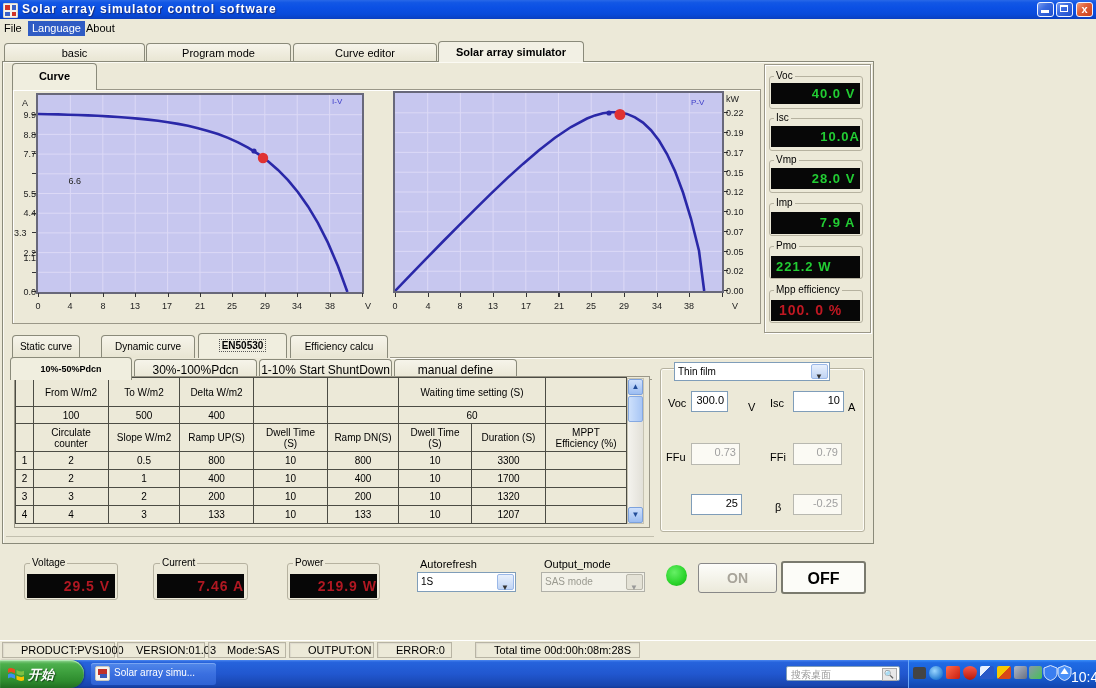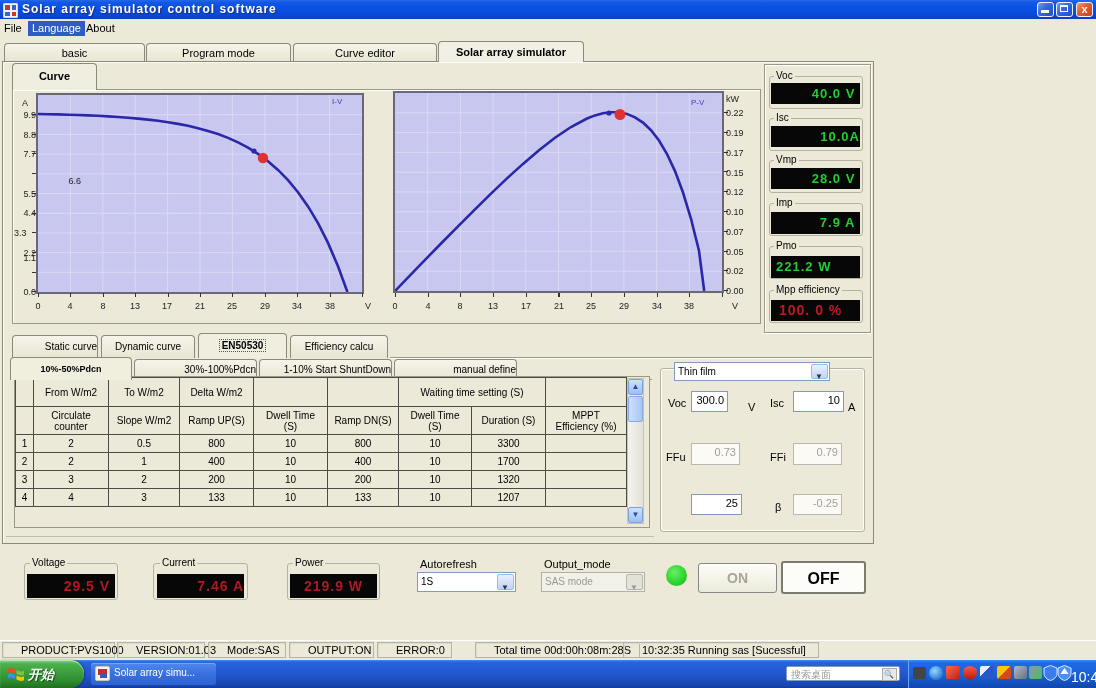--- a/index.html
+++ b/index.html
@@ -33,21 +33,21 @@
 .ticklbl{font-size:9px;color:#222;line-height:10px;}
 
 #disppanel{left:764px;top:64px;width:107px;height:269px;box-sizing:border-box;
   border:1px solid #9a9788;box-shadow:inset 1px 1px 0 #fff,1px 1px 0 #fff;background:#ece9d8;}
 .grp{box-sizing:border-box;border:1px solid #b6b2a0;border-radius:3px;}
 .grplbl{font-size:10px;color:#000;background:#ece9d8;line-height:10px;padding:0 2px;}
 .lcd{background:#070707;box-sizing:border-box;color:#22cc33;font-weight:bold;
   font-size:13px;text-align:right;letter-spacing:1px;}
 
 .t2{top:335px;height:23px;line-height:22px;font-size:10px;}
-.t3{top:359px;height:21px;line-height:20px;font-size:10px;text-align:right;}
+.t3{top:359px;height:21px;line-height:20px;font-size:12px;}
 
 #tblwrap{left:14px;top:376px;width:636px;height:152px;box-sizing:border-box;
   border:1px solid #9a9788;background:#ece9d8;}
 table.grid{border-collapse:collapse;table-layout:fixed;font-size:10px;color:#000;}
 table.grid td{border:1px solid #4c4c44;text-align:center;padding:0;overflow:hidden;
   line-height:11px;}
 
 #rightbox{left:660px;top:368px;width:205px;height:164px;box-sizing:border-box;
   border:1px solid #b6b2a0;border-radius:3px;box-shadow:inset 0 0 0 1px #fdfcf6;}
 .fld{box-sizing:border-box;border:1px solid #7f9db9;background:#fff;font-size:11px;
@@ -196,21 +196,21 @@
 <div class="abs grp" style="left:769px;top:203px;width:94px;height:33px;"></div>
 <div class="abs grplbl" style="left:774px;top:198px;">Imp</div>
 <div class="abs lcd" style="left:771px;top:212px;width:89px;height:22px;line-height:22px;">7.9 A&nbsp;</div>
 <div class="abs grp" style="left:769px;top:246px;width:94px;height:33px;"></div>
 <div class="abs grplbl" style="left:774px;top:241px;">Pmo</div>
 <div class="abs lcd" style="left:771px;top:256px;width:89px;height:22px;line-height:22px;text-align:left;padding-left:5px;">221.2 W</div>
 <div class="abs grp" style="left:769px;top:290px;width:94px;height:33px;"></div>
 <div class="abs grplbl" style="left:774px;top:285px;">Mpp efficiency</div>
 <div class="abs lcd" style="left:771px;top:300px;width:89px;height:21px;line-height:21px;color:#c01822;text-align:left;padding-left:8px;font-size:14px;">100. 0 %</div>
 
-<div class="abs tab t2" style="left:12px;width:86px;text-align:right;">Static curve</div>
+<div class="abs tab t2" style="left:12px;width:68px;">Static curve</div>
 <div class="abs tab t2" style="left:101px;width:94px;">Dynamic curve</div>
 <div class="abs tab" style="left:198px;top:333px;width:89px;height:25px;line-height:24px;font-size:10px;font-weight:bold;background:#f0eedf;z-index:3;"><span style="border:1px dotted #555;padding:0 2px;">EN50530</span></div>
 <div class="abs tab t2" style="left:290px;width:98px;">Efficiency calcu</div>
 
 <div class="abs tab" style="left:10px;top:357px;width:122px;height:23px;line-height:22px;font-size:9px;font-weight:bold;background:#f0eedf;z-index:3;">10%-50%Pdcn</div>
 <div class="abs tab t3" style="left:134px;width:123px;">30%-100%Pdcn</div>
 <div class="abs tab t3" style="left:259px;width:133px;">1-10% Start ShuntDown</div>
 <div class="abs tab t3" style="left:394px;width:123px;">manual define</div>
 
 <div class="abs" style="left:390px;top:357px;width:482px;height:1px;background:#9a9788;"></div>
@@ -233,20 +233,30 @@
       </colgroup>
 <tbody>
         <tr style="height:29px;">
           <td></td>
           <td>From W/m2</td>
           <td>To W/m2</td>
           <td>Delta W/m2</td>
           <td></td>
           <td></td>
           <td colspan="2">Waiting time setting (S)</td>
+          <td></td>
+        </tr>
+<tr style="height:17px;">
+          <td></td>
+          <td>100</td>
+          <td>500</td>
+          <td>400</td>
+          <td></td>
+          <td></td>
+          <td colspan="2">60</td>
           <td></td>
         </tr>
 <tr style="height:28px;">
           <td></td>
           <td>Circulate<br>counter</td>
           <td>Slope W/m2</td>
           <td>Ramp UP(S)</td>
           <td>Dwell Time<br>(S)</td>
           <td>Ramp DN(S)</td>
           <td>Dwell Time<br>(S)</td>
@@ -326,41 +336,40 @@
 <div class="abs fld gray" style="left:793px;top:494px;width:49px;height:21px;">-0.25</div>
 
 <div class="abs grp" style="left:24px;top:563px;width:94px;height:37px;"></div>
 <div class="abs grplbl" style="left:30px;top:558px;">Voltage</div>
 <div class="abs lcd" style="left:27px;top:574px;width:88px;height:24px;line-height:24px;color:#b01822;font-size:14px;">29.5 V&nbsp;</div>
 <div class="abs grp" style="left:153px;top:563px;width:95px;height:37px;"></div>
 <div class="abs grplbl" style="left:160px;top:558px;">Current</div>
 <div class="abs lcd" style="left:157px;top:574px;width:87px;height:24px;line-height:24px;color:#b01822;font-size:14px;">7.46 A</div>
 <div class="abs grp" style="left:287px;top:563px;width:93px;height:37px;"></div>
 <div class="abs grplbl" style="left:293px;top:558px;">Power</div>
-<div class="abs lcd" style="left:290px;top:574px;width:87px;height:24px;line-height:24px;color:#b01822;text-align:center;font-size:14px;">219.9 W</div>
+<div class="abs lcd" style="left:290px;top:574px;width:87px;height:24px;line-height:24px;color:#b01822;text-align:right;font-size:14px;">219.9 W</div>
 <div class="abs slbl" style="left:420px;top:558px;">Autorefresh</div>
 <div class="abs combo" style="left:417px;top:572px;width:99px;height:20px;line-height:18px;padding-left:3px;">1S<div class="cbtn">
         <span style="position:absolute;left:3px;top:4px;font-size:8px;color:#333;">▼</span>
       </div></div>
 <div class="abs slbl" style="left:544px;top:558px;">Output_mode</div>
 <div class="abs combo" style="left:541px;top:572px;width:104px;height:20px;line-height:18px;padding-left:3px;background:#f2f1e8;color:#9a9a90;border-color:#b0b0a8;">SAS mode<div class="cbtn" style="background:#e4e2d6;border-color:#b8b6aa;">
         <span style="position:absolute;left:3px;top:4px;font-size:8px;color:#999;">▼</span>
       </div></div>
 <div class="abs" style="left:666px;top:565px;width:21px;height:21px;border-radius:50%;background:radial-gradient(circle at 40% 35%,#66f066,#2ad42a 60%,#18a818);"></div>
 <div class="abs btn" style="left:698px;top:563px;width:79px;height:30px;line-height:28px;font-size:14px;font-weight:bold;color:#a8a49a;">ON</div>
 <div class="abs btn" style="left:781px;top:561px;width:85px;height:33px;line-height:31px;font-size:16px;font-weight:bold;color:#000;background:#fcfcf8;border:2px solid #7a7a6e;">OFF</div>
 
 <div class="abs" id="statusbar"></div>
 <div class="abs seg" style="left:2px;width:113px;">PRODUCT:PVS1000</div>
 <div class="abs seg" style="left:117px;width:88px;">VERSION:01.03</div>
 <div class="abs seg" style="left:208px;width:78px;">Mode:SAS</div>
 <div class="abs seg" style="left:289px;width:85px;">OUTPUT:ON</div>
 <div class="abs seg" style="left:377px;width:75px;">ERROR:0</div>
 <div class="abs seg" style="left:455px;width:165px;margin-left:20px;">Total time 00d:00h:08m:28S</div>
-<div class="abs seg" style="left:623px;width:196px;">10:32:35 Running sas [Sucessful]</div>
 
 <div class="abs" id="taskbar"></div>
 <div class="abs" id="startbtn"></div>
 <svg class="abs" style="left:7px;top:665px;" width="18" height="18" viewBox="0 0 18 18">
   <path d="M1,4 C3,2.5 5,3 8,4.5 L8,8.5 C5,7 3,6.5 1,8 Z" fill="#e84c1e"></path>
   <path d="M9.5,5 C12,6.5 14.5,7 17,5.8 L17,9.8 C14.5,11 12,10.5 9.5,9 Z" fill="#7ec043"></path>
   <path d="M1,9.5 C3,8 5,8.5 8,10 L8,14 C5,12.5 3,12 1,13.5 Z" fill="#3b8ef3"></path>
   <path d="M9.5,10.5 C12,12 14.5,12.5 17,11.3 L17,15.3 C14.5,16.5 12,16 9.5,14.5 Z" fill="#f8c300"></path>
 </svg>
 <div class="abs" style="left:28px;top:666px;color:#fff;font-size:13px;font-weight:bold;font-style:italic;text-shadow:1px 1px 1px #1a4a1a;">开始</div>

